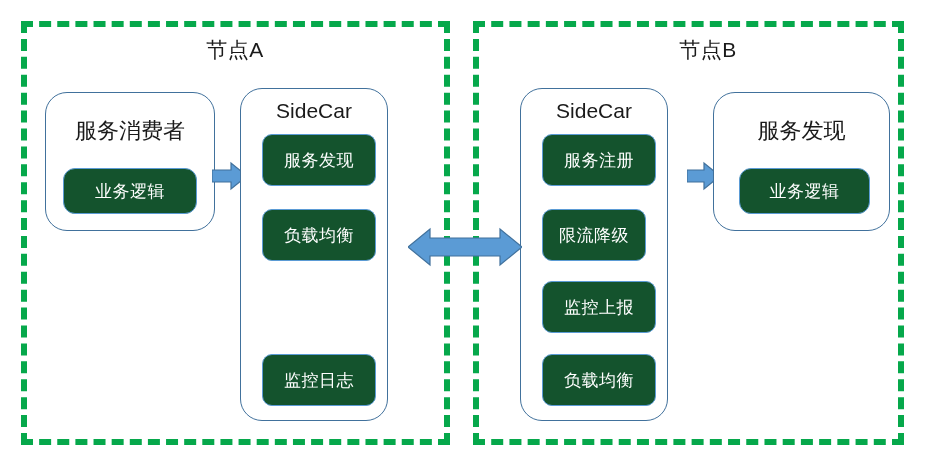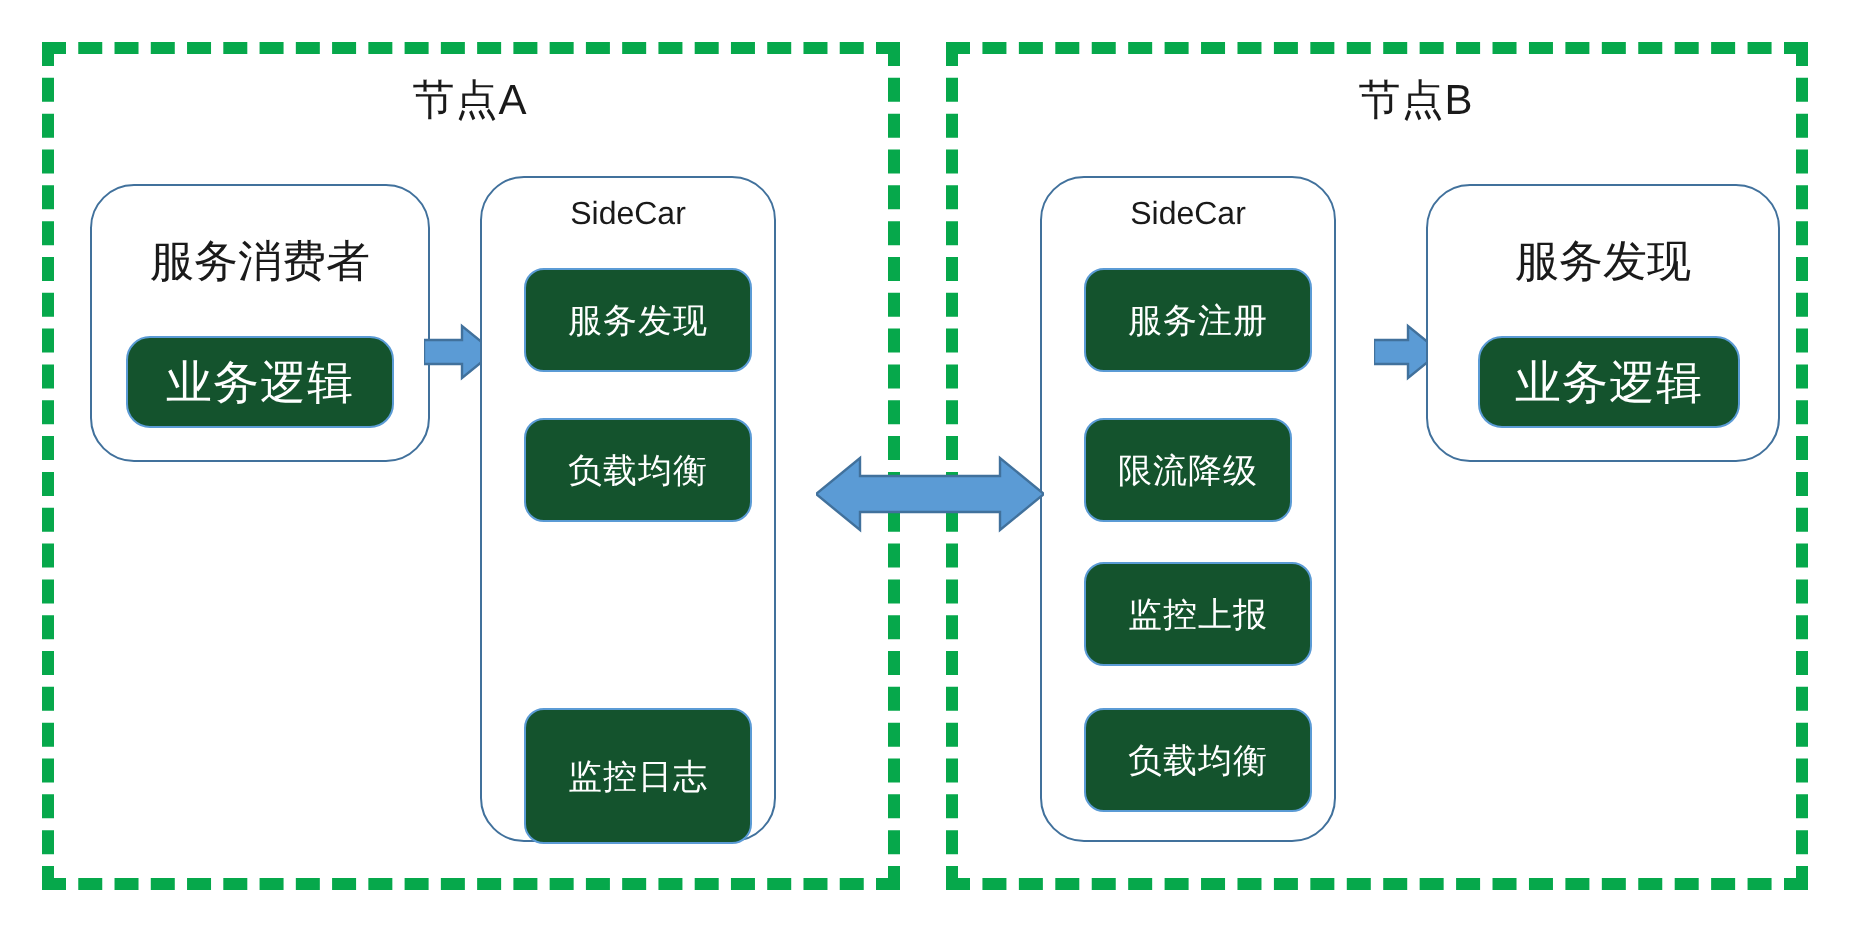--- a/index.html
+++ b/index.html
@@ -45,41 +45,41 @@
   }
   .card-title {
     position: absolute;
     width: 100%;
     text-align: center;
     font-size: 22px;
     color: #1a1a1a;
     white-space: nowrap;
   }
   .card-title.sc {
-    font-size: 16px;
+    font-size: 21px;
   }
 
   
   .blue-box {
     position: absolute;
     box-sizing: border-box;
     background: #14532d;
     border: 1px solid #5B9BD5;
     border-radius: 10px;
     color: #ffffff;
     font-size: 17px;
     display: flex;
     align-items: center;
     justify-content: center;
     white-space: nowrap;
     letter-spacing: 0.5px;
   }
   .blue-box.biz {
     border-radius: 12px;
-    font-size: 23px;
+    font-size: 17px;
   }
 
   
   .arrow {
     position: absolute;
   }
   .arrow svg { display: block; }
 </style>
 </head>
 <body>
@@ -97,21 +97,21 @@
   <div class="arrow" style="left:212px; top:160px;">
     <svg width="36" height="32" viewBox="0 0 36 32">
       <polygon points="0,10 19,10 19,3 35,16 19,29 19,22 0,22" fill="#5B9BD5" stroke="#41719C" stroke-width="1.2"></polygon>
     </svg>
   </div>
 
   <div class="card" style="left:240px; top:88px; width:148px; height:333px;">
     <div class="card-title sc" style="top:10px;">SideCar</div>
     <div class="blue-box" style="left:21px; top:45px; width:114px; height:52px;">服务发现</div>
     <div class="blue-box" style="left:21px; top:120px; width:114px; height:52px;">负载均衡</div>
-    <div class="blue-box" style="left:21px; top:265px; width:114px; height:68px;">监控日志</div>
+    <div class="blue-box" style="left:21px; top:265px; width:114px; height:52px;">监控日志</div>
   </div>
 
   <div class="node-zone" style="left:473px; top:21px; width:431px; height:424px;"></div>
   <div class="node-title" style="left:628px; top:36px; width:160px;">节点B</div>
 
   <div class="card" style="left:520px; top:88px; width:148px; height:333px;">
     <div class="card-title sc" style="top:10px;">SideCar</div>
     <div class="blue-box" style="left:21px; top:45px; width:114px; height:52px;">服务注册</div>
     <div class="blue-box" style="left:21px; top:120px; width:104px; height:52px;">限流降级</div>
     <div class="blue-box" style="left:21px; top:192px; width:114px; height:52px;">监控上报</div>

